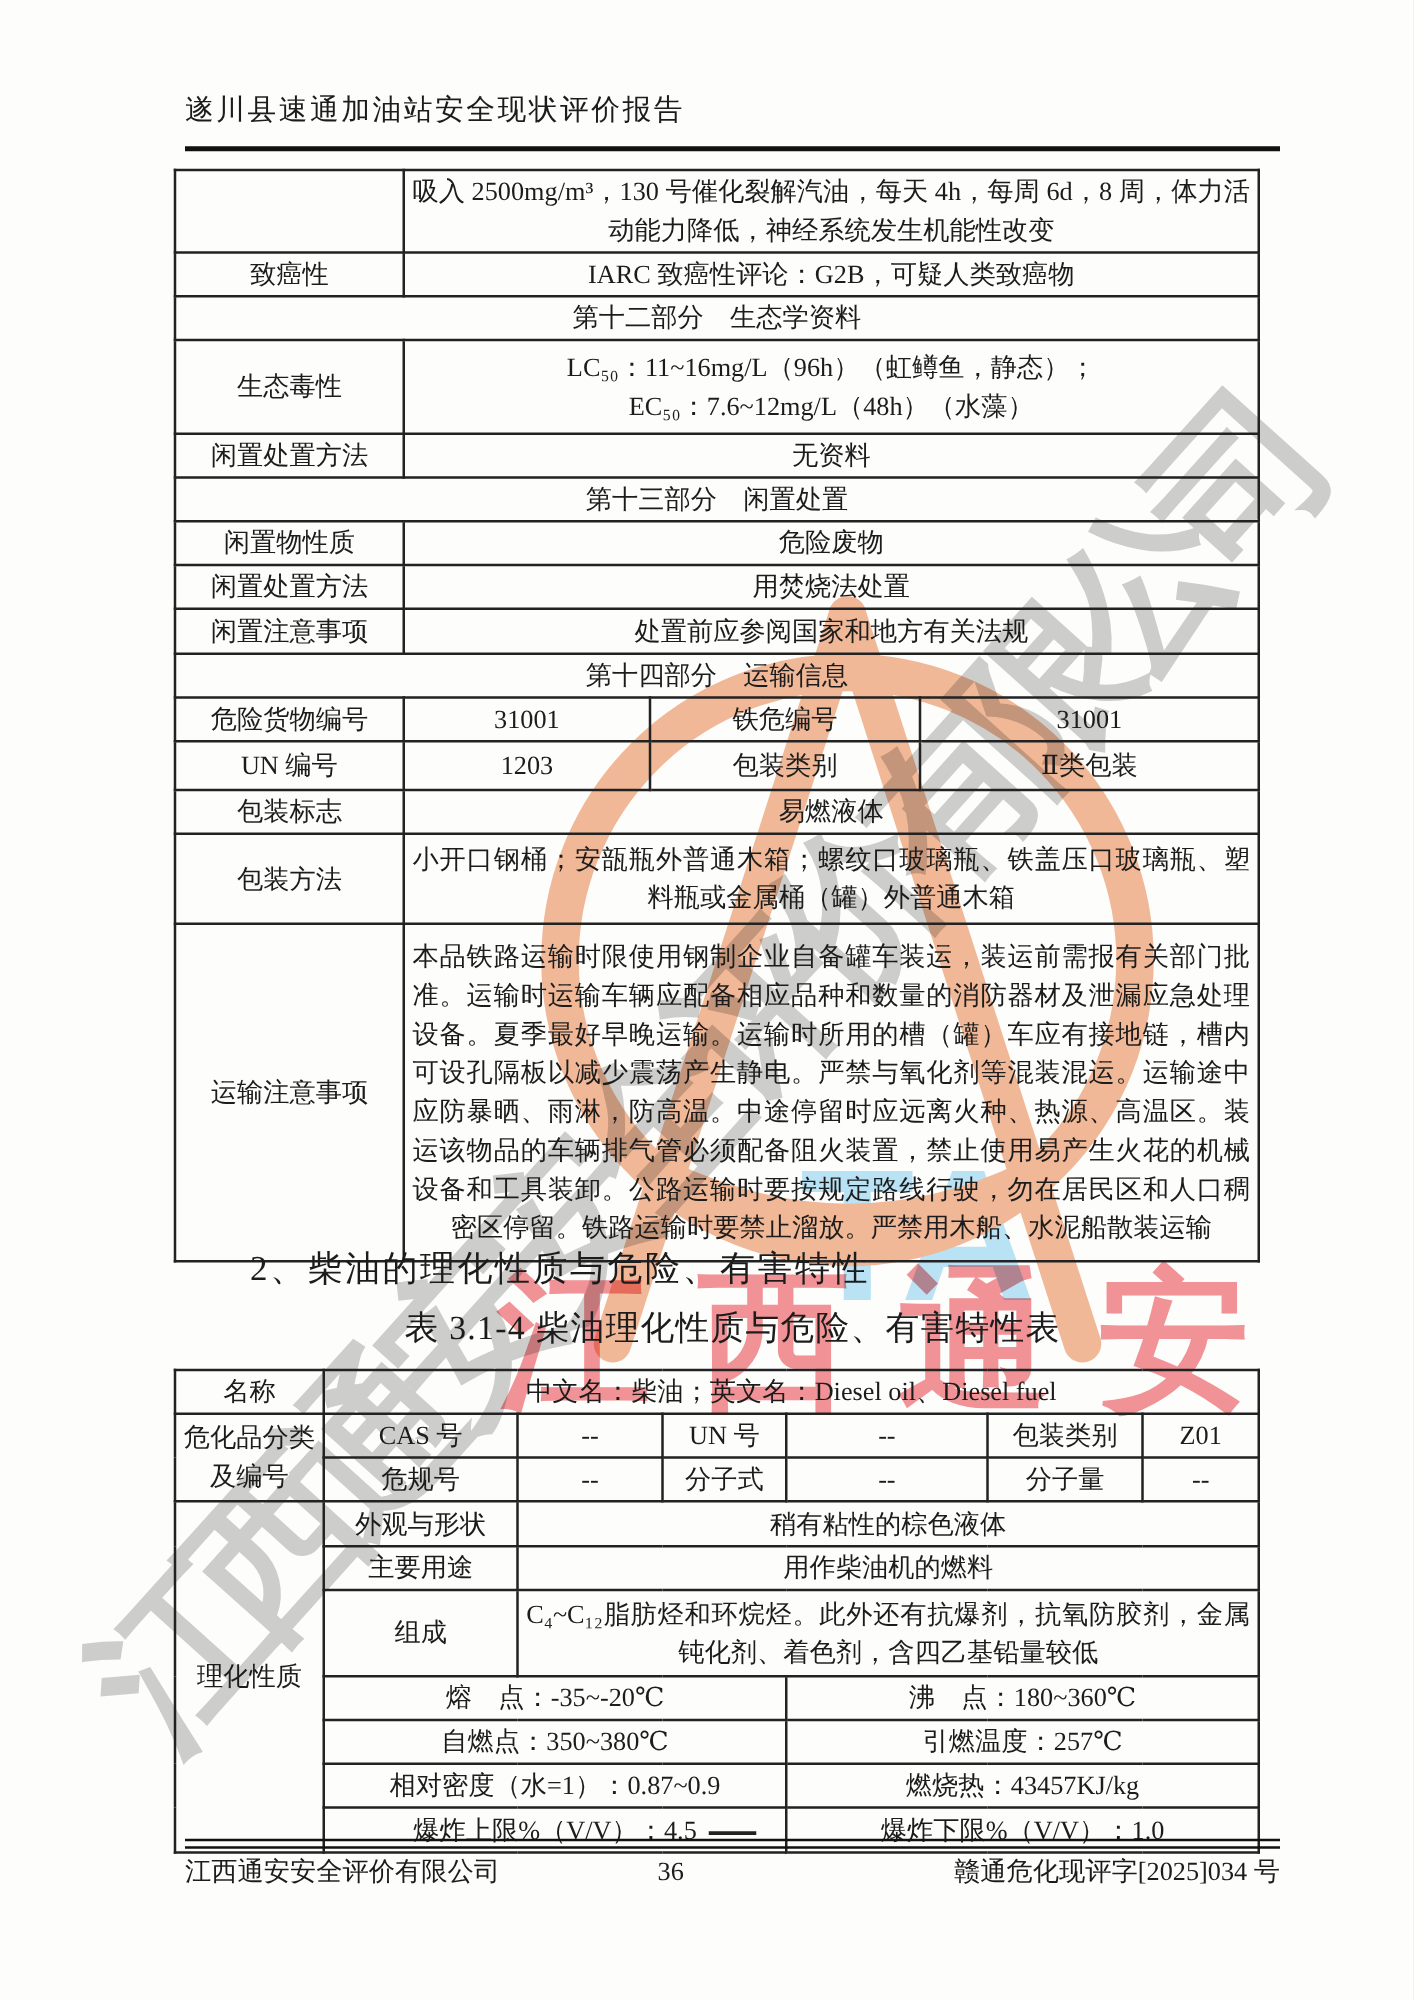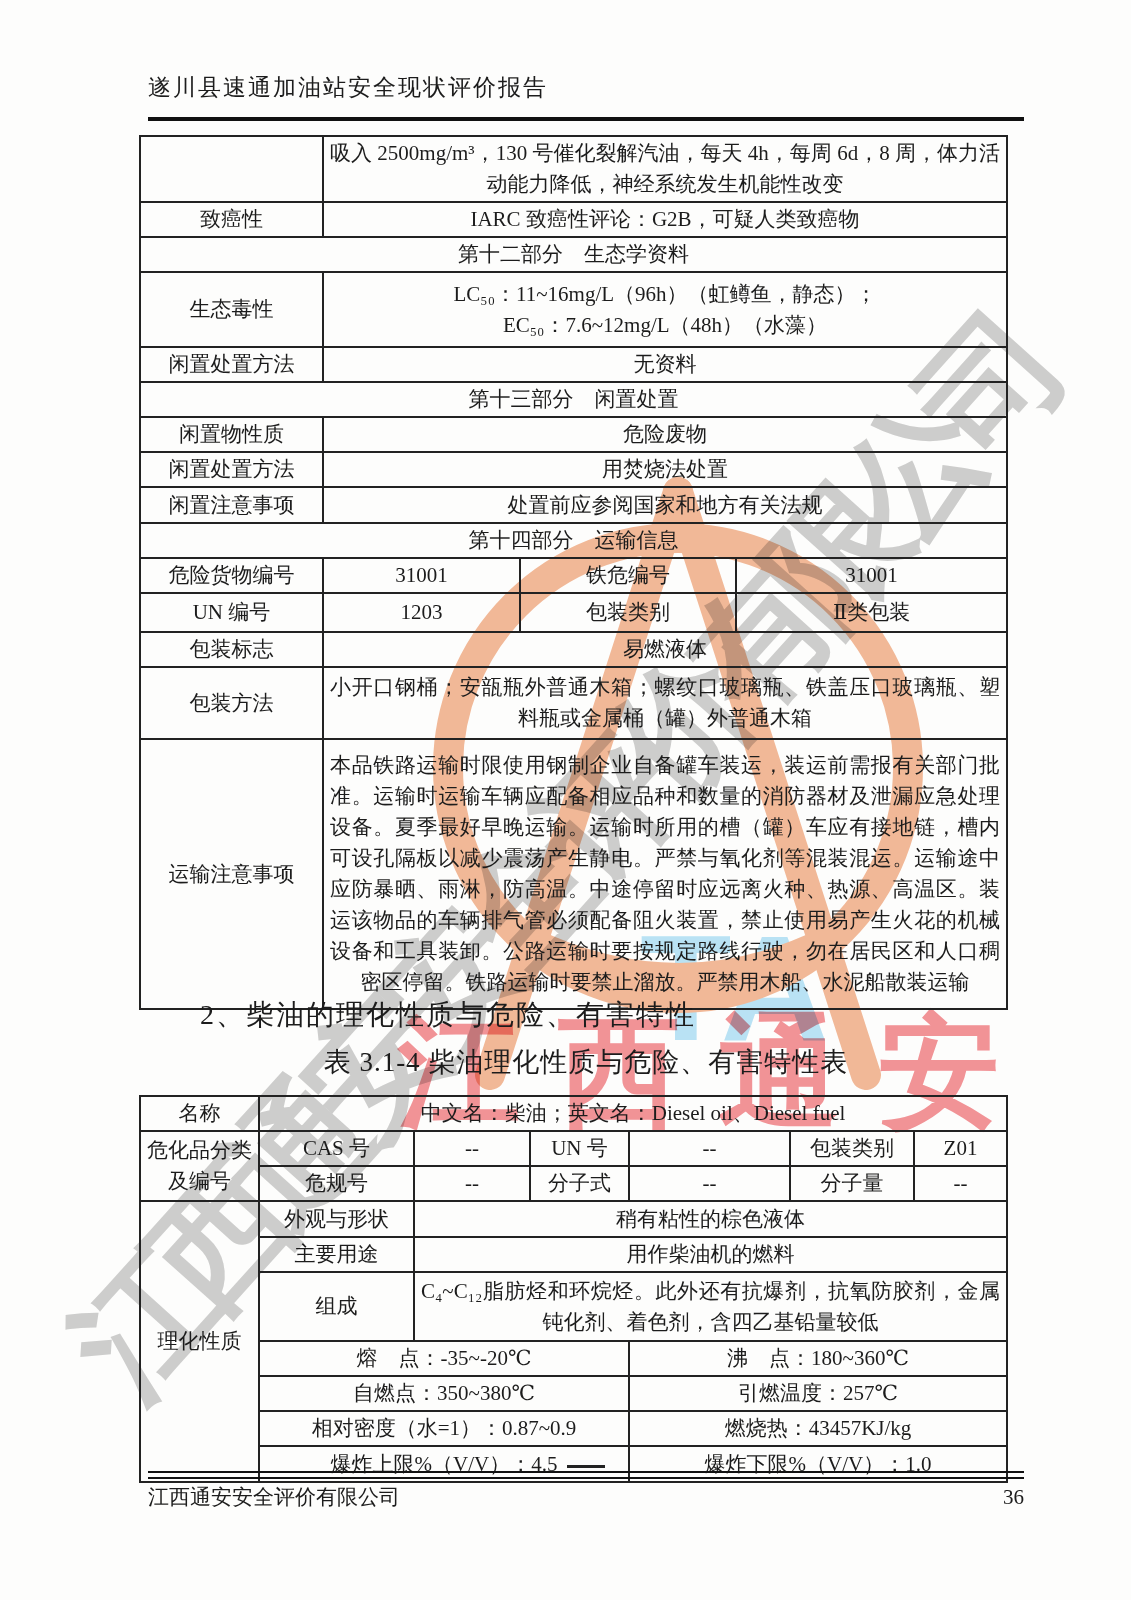--- a/index.html
+++ b/index.html
@@ -49,21 +49,21 @@
   .foot-doublerule{
     position:absolute;left:148px;top:1471px;width:876px;height:4px;
     border-top:2px solid #111;border-bottom:2px solid #111;z-index:4;
   }
   .foot-tick{position:absolute;left:567px;top:1465px;width:38px;height:3px;background:#222;z-index:4;}
   .footer{
     position:absolute;left:148px;top:1482px;width:876px;height:30px;
     display:flex;align-items:center;font-size:21px;z-index:4;
   }
   .footer .f-left{flex:1;text-align:left;}
-  .footer .f-center{width:120px;text-align:right;}
+  .footer .f-center{width:120px;text-align:left;}
   .footer .f-right{flex:1;text-align:right;}
 </style>
 </head>
 <body>
 
 <div class="page">
 
   <svg class="wm wm-logo" viewBox="0 0 580 680">
     <text x="250" y="600" font-size="150" font-weight="bold" font-family="Liberation Sans, DejaVu Sans, sans-serif" fill="var(--wm-blue,#8ed2f2)">TA</text>
     <circle cx="288" cy="328" r="230" fill="none" stroke="var(--wm-orange,#eb8c55)" stroke-width="30"></circle>
@@ -221,15 +221,16 @@
       </tr>
     </tbody>
       </table>
   </div>
 
   <div class="foot-tick"></div>
   <div class="foot-doublerule"></div>
   <div class="footer">
     <div class="f-left">江西通安安全评价有限公司</div>
     <div class="f-center">36</div>
+    <div class="f-right">赣通危化现评字[2025]034 号</div>
   </div>
 
 </div>
 
 </body></html>

